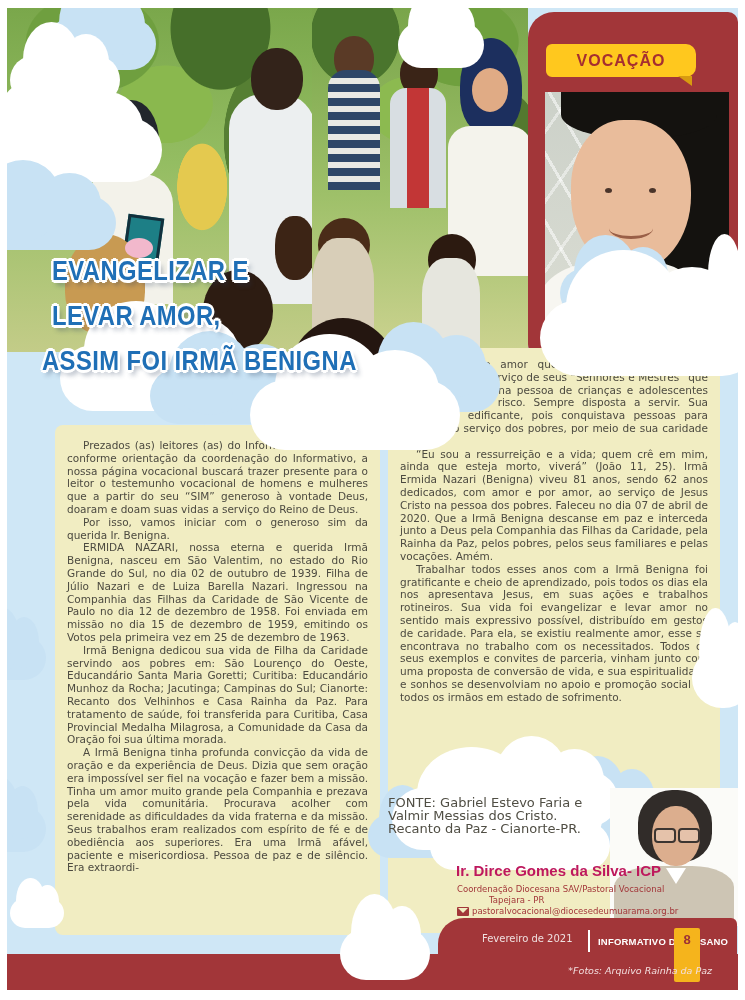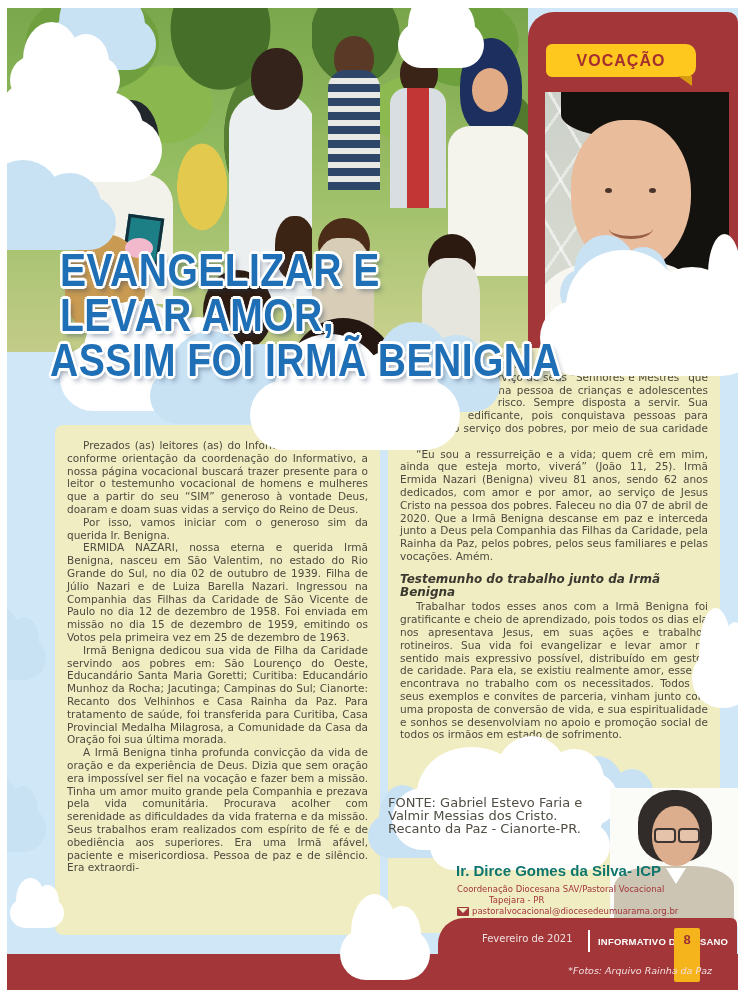--- a/index.html
+++ b/index.html
@@ -81,22 +81,22 @@
       linear-gradient(180deg,#ccd1c9,#dcded4);}
   .pb-veil{right:-14px;top:-8px;width:112px;height:250px;background:#14120f;border-radius:0 0 0 70%;}
   .pb-veiltop{left:16px;top:-6px;width:156px;height:52px;background:#14120f;border-radius:0 0 45% 45%;}
   .pb-face{left:26px;top:28px;width:120px;height:152px;background:#e9bc9b;border-radius:48% 52% 55% 55%;}
   .pb-eye{width:7px;height:5px;background:#4a342a;border-radius:50%;}
   .pb-eye.l{left:60px;top:96px;} .pb-eye.r{left:104px;top:96px;}
   .pb-mouth{left:64px;top:126px;width:44px;height:18px;border-bottom:3px solid #9a5f47;border-radius:50%;}
   .pb-chest{left:-6px;top:170px;width:156px;height:100px;background:#f7f6f1;border-radius:40% 30% 0 0;}
 
   
-  .title{left:60px;top:248px;z-index:9;font-family:"Liberation Sans",sans-serif;font-weight:bold;
-    color:#1f6fb6;font-size:46px;line-height:45px;letter-spacing:.5px;
+  .title{left:52px;top:248px;z-index:9;font-family:"Liberation Sans",sans-serif;font-weight:bold;
+    color:#1f6fb6;font-size:28px;line-height:45px;letter-spacing:.5px;
     text-shadow:-2px -2px 0 #fff,2px -2px 0 #fff,-2px 2px 0 #fff,2px 2px 0 #fff,
       0 -3px 0 #fff,0 3px 0 #fff,-3px 0 0 #fff,3px 0 0 #fff,4px 5px 6px rgba(40,60,90,.45);}
   .title .tl{transform:scaleX(.85);transform-origin:left;white-space:nowrap;}
   .title .tl3{margin-left:-10px;}
 
   
   .panel{position:absolute;background:#f1edc2;border-radius:8px;z-index:4;overflow:hidden;
     color:#4c4a40;font-size:10.5px;line-height:12.8px;text-align:justify;}
   .panel-left{left:55px;top:425px;width:325px;height:510px;padding:14px 12px;box-sizing:border-box;}
   .panel-right{left:388px;top:348px;width:332px;height:585px;padding:10px 12px;box-sizing:border-box;}
@@ -111,21 +111,21 @@
   .cloud::before{width:52%;height:150%;left:12%;bottom:16%;}
   .cloud::after{width:42%;height:115%;right:10%;bottom:28%;}
   .cloud.blue{background:#c8e2f4;}
   .cloud.front{z-index:9;}
 
   
   .source{left:388px;top:796px;z-index:7;font-size:13px;line-height:13px;color:#504e44;}
 
   
   .author-name{left:456px;top:862px;z-index:8;font-family:"Liberation Sans",sans-serif;
-    font-weight:bold;font-size:15px;color:#0f766e;text-align:right;}
+    font-weight:bold;font-size:15px;color:#be185d;text-align:right;}
   .author-role{left:457px;top:884px;z-index:8;font-size:8.5px;color:#a23639;}
   .author-loc{left:457px;top:895px;z-index:8;font-size:8.5px;color:#a23639;margin-left:32px;}
   .author-email{left:457px;top:906px;z-index:8;font-size:8.5px;color:#a23639;display:flex;gap:3px;align-items:center;}
   .mail-ico{display:inline-block;width:12px;height:9px;background:#a23639;border-radius:1px;position:relative;}
   .mail-ico::after{content:"";position:absolute;left:1px;top:1px;width:0;height:0;
     border-left:5px solid transparent;border-right:5px solid transparent;border-top:5px solid #f1edc2;}
 
   
   .dirce{left:610px;top:788px;width:128px;height:138px;background:#fbfbf8;z-index:7;overflow:hidden;}
   .dc-hair{left:28px;top:2px;width:74px;height:72px;background:#312c29;border-radius:46% 46% 40% 40%;}
@@ -210,21 +210,20 @@
     <p>Prezados (as) leitores (as) do Informativo Diocesano, conforme orientação da coordenação do Informativo, a nossa página vocacional buscará trazer presente para o leitor o testemunho vocacional de homens e mulheres que a partir do seu “SIM” generoso à vontade Deus, doaram e doam suas vidas a serviço do Reino de Deus.</p>
     <p>Por isso, vamos iniciar com o generoso sim da querida Ir. Benigna.</p>
     <p>ERMIDA NAZARI, nossa eterna e querida Irmã Benigna, nasceu em São Valentim, no estado do Rio Grande do Sul, no dia 02 de outubro de 1939. Filha de Júlio Nazari e de Luiza Barella Nazari. Ingressou na Companhia das Filhas da Caridade de São Vicente de Paulo no dia 12 de dezembro de 1958. Foi enviada em missão no dia 15 de dezembro de 1959, emitindo os Votos pela primeira vez em 25 de dezembro de 1963.</p>
     <p>Irmã Benigna dedicou sua vida de Filha da Caridade servindo aos pobres em: São Lourenço do Oeste, Educandário Santa Maria Goretti; Curitiba: Educandário Munhoz da Rocha; Jacutinga; Campinas do Sul; Cianorte: Recanto dos Velhinhos e Casa Rainha da Paz. Para tratamento de saúde, foi transferida para Curitiba, Casa Provincial Medalha Milagrosa, a Comunidade da Casa da Oração foi sua última morada.</p>
     <p>A Irmã Benigna tinha profunda convicção da vida de oração e da experiência de Deus. Dizia que sem oração era impossível ser fiel na vocação e fazer bem a missão. Tinha um amor muito grande pela Companhia e prezava pela vida comunitária. Procurava acolher com serenidade as dificuldades da vida fraterna e da missão. Seus trabalhos eram realizados com espírito de fé e de obediência aos superiores. Era uma Irmã afável, paciente e misericordiosa. Pessoa de paz e de silêncio. Era extraordi-</p>
   </div>
 
   <div class="panel panel-right">
     <p class="noindent">nário o zelo e amor que tinha pelos pobres. Era incansável pelo serviço de seus “Senhores e Mestres” que se apresentavam na pessoa de crianças e adolescentes em situação de risco. Sempre disposta a servir. Sua doação foi edificante, pois conquistava pessoas para ajudá-la no serviço dos pobres, por meio de sua caridade criativa.</p>
     <p>“Eu sou a ressurreição e a vida; quem crê em mim, ainda que esteja morto, viverá” (João 11, 25). Irmã Ermida Nazari (Benigna) viveu 81 anos, sendo 62 anos dedicados, com amor e por amor, ao serviço de Jesus Cristo na pessoa dos pobres. Faleceu no dia 07 de abril de 2020. Que a Irmã Benigna descanse em paz e interceda junto a Deus pela Companhia das Filhas da Caridade, pela Rainha da Paz, pelos pobres, pelos seus familiares e pelas vocações. Amém.</p>
-    <div class="testimony-heading">Testemunho do trabalho junto da Irmã Benigna</div>
     <p>Trabalhar todos esses anos com a Irmã Benigna foi gratificante e cheio de aprendizado, pois todos os dias ela nos apresentava Jesus, em suas ações e trabalhos rotineiros. Sua vida foi evangelizar e levar amor no sentido mais expressivo possível, distribuído em gestos de caridade. Para ela, se existiu realmente amor, esse se encontrava no trabalho com os necessitados. Todos os seus exemplos e convites de parceria, vinham junto com uma proposta de conversão de vida, e sua espiritualidade e sonhos se desenvolviam no apoio e promoção social de todos os irmãos em estado de sofrimento.</p>
   </div>
 
   <div class="cloud" style="left:-28px;top:118px;width:190px;height:64px;"></div>
   <div class="cloud blue" style="left:-34px;top:196px;width:150px;height:54px;"></div>
   <div class="cloud blue" style="left:46px;top:18px;width:110px;height:52px;"></div>
   <div class="cloud" style="left:10px;top:55px;width:110px;height:50px;"></div>
   <div class="cloud" style="left:398px;top:22px;width:86px;height:46px;"></div>
   <div class="cloud" style="left:60px;top:345px;width:200px;height:66px;"></div>
   <div class="cloud blue" style="left:150px;top:368px;width:160px;height:56px;"></div>

